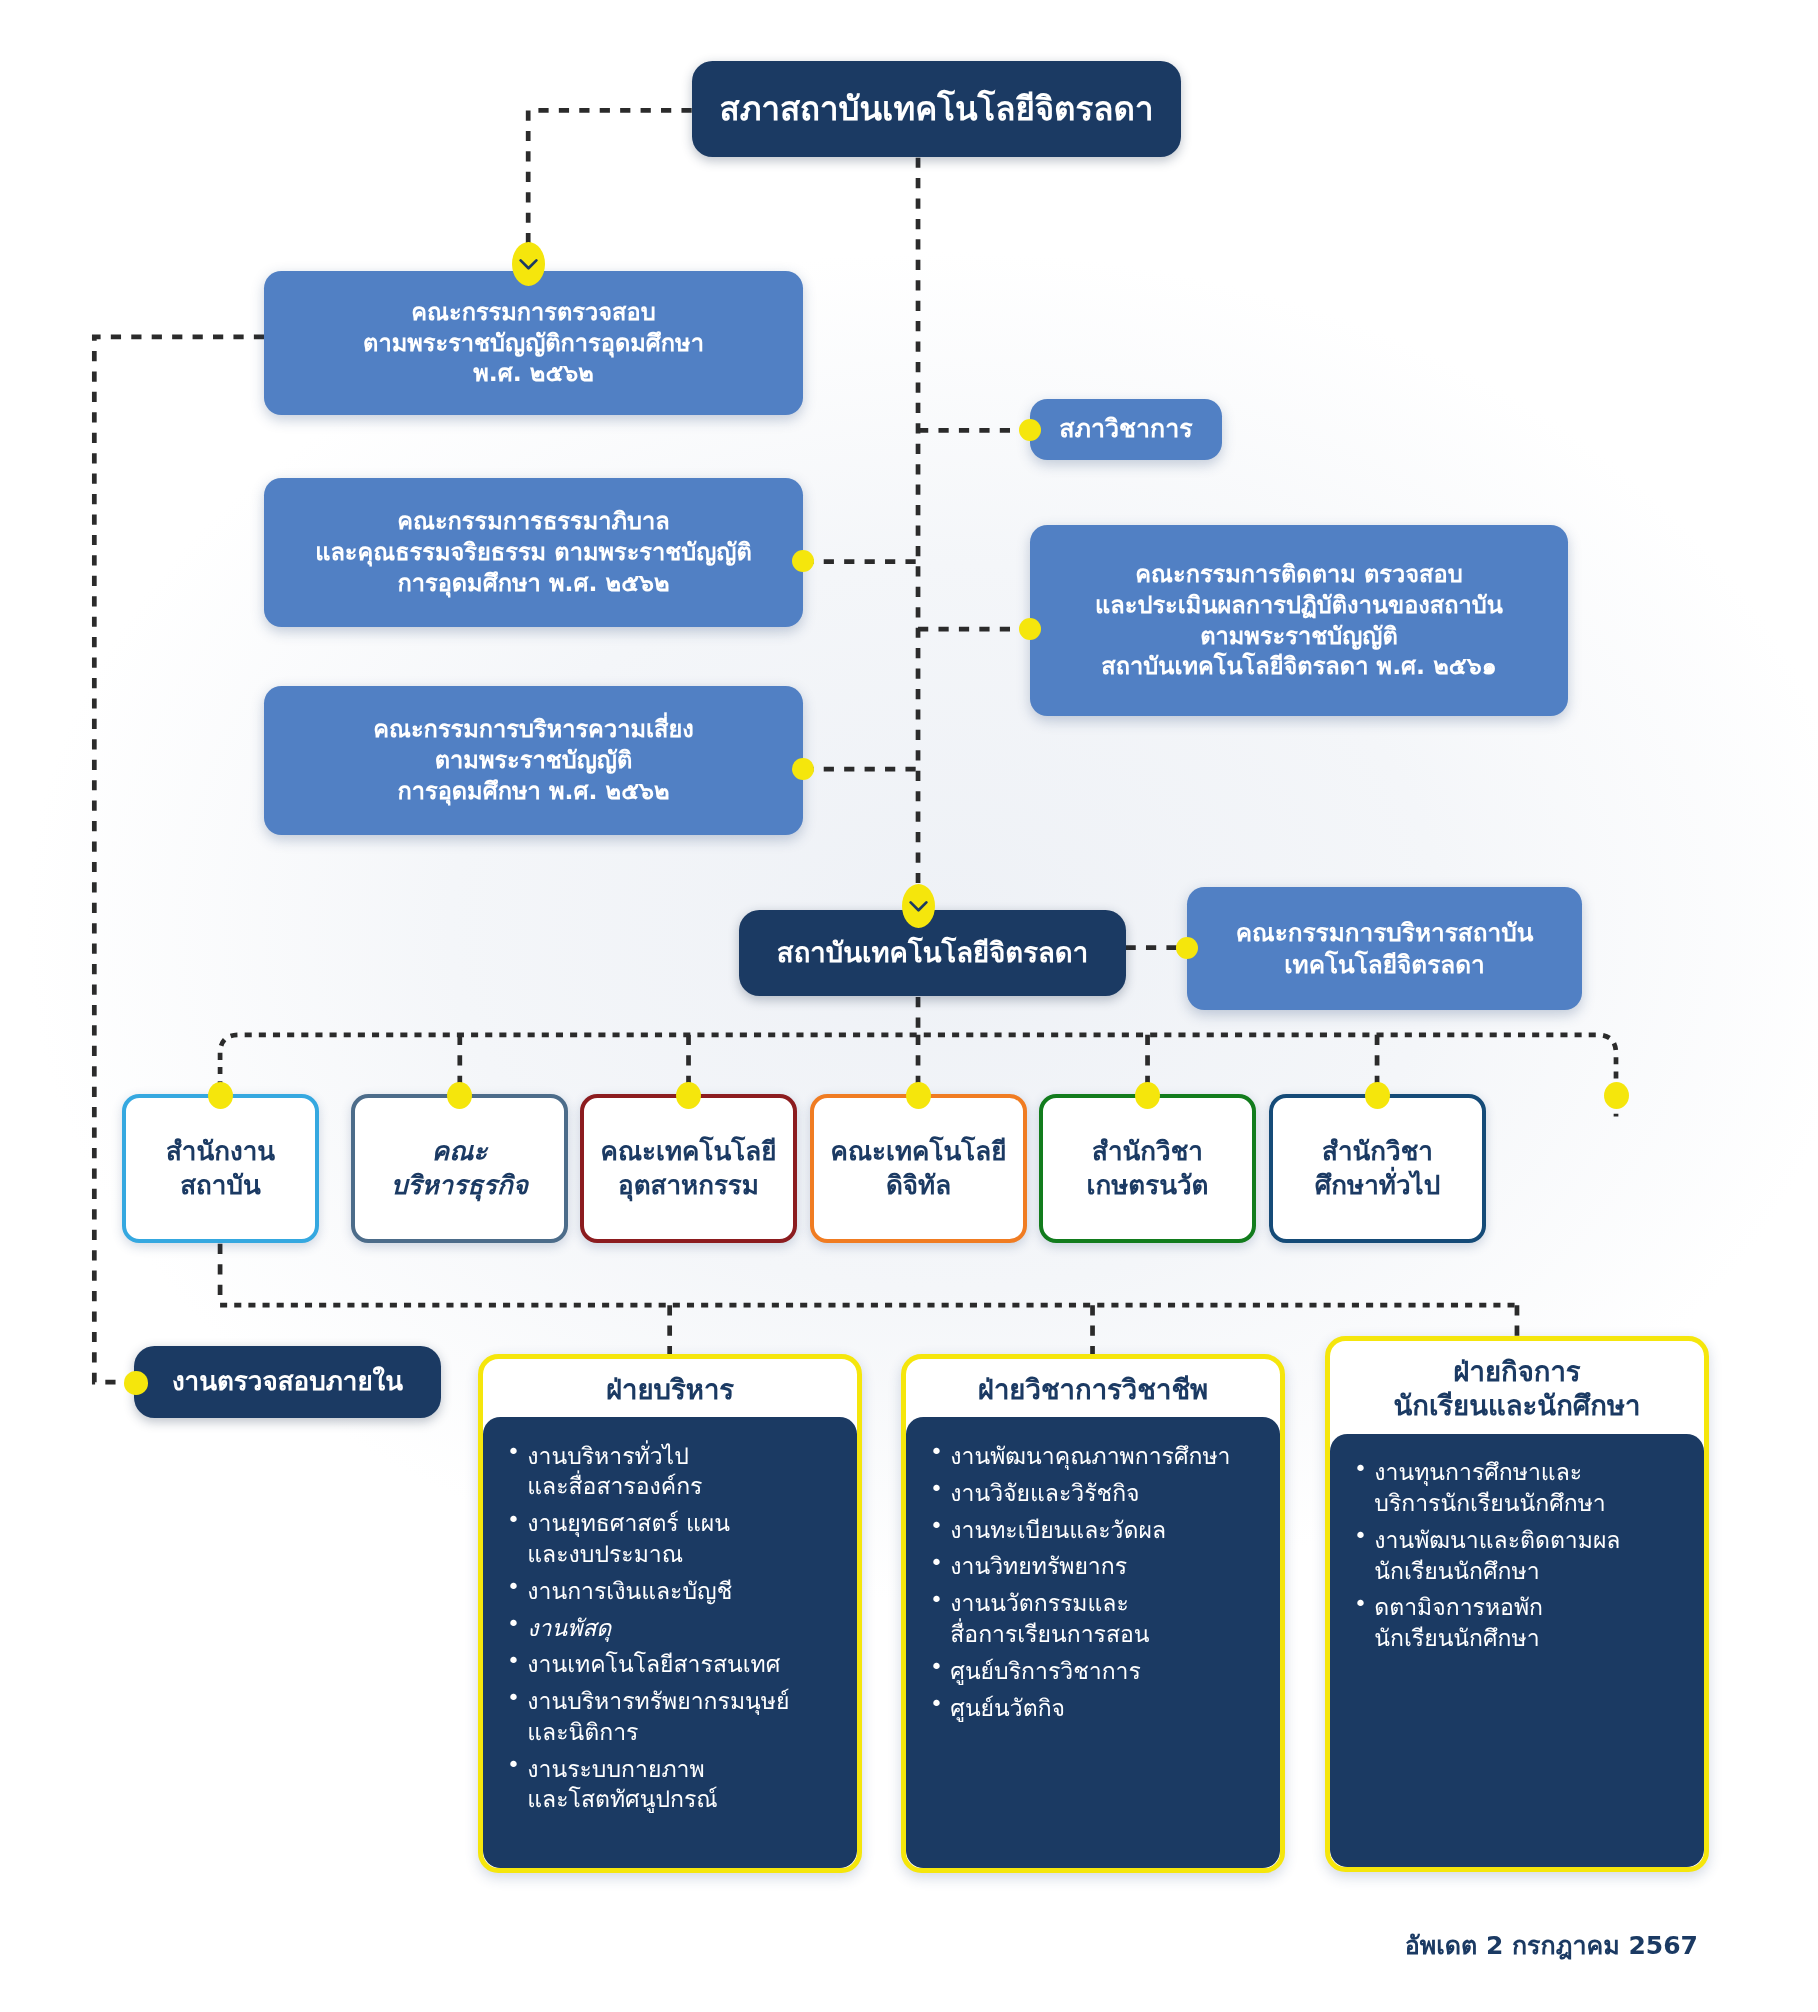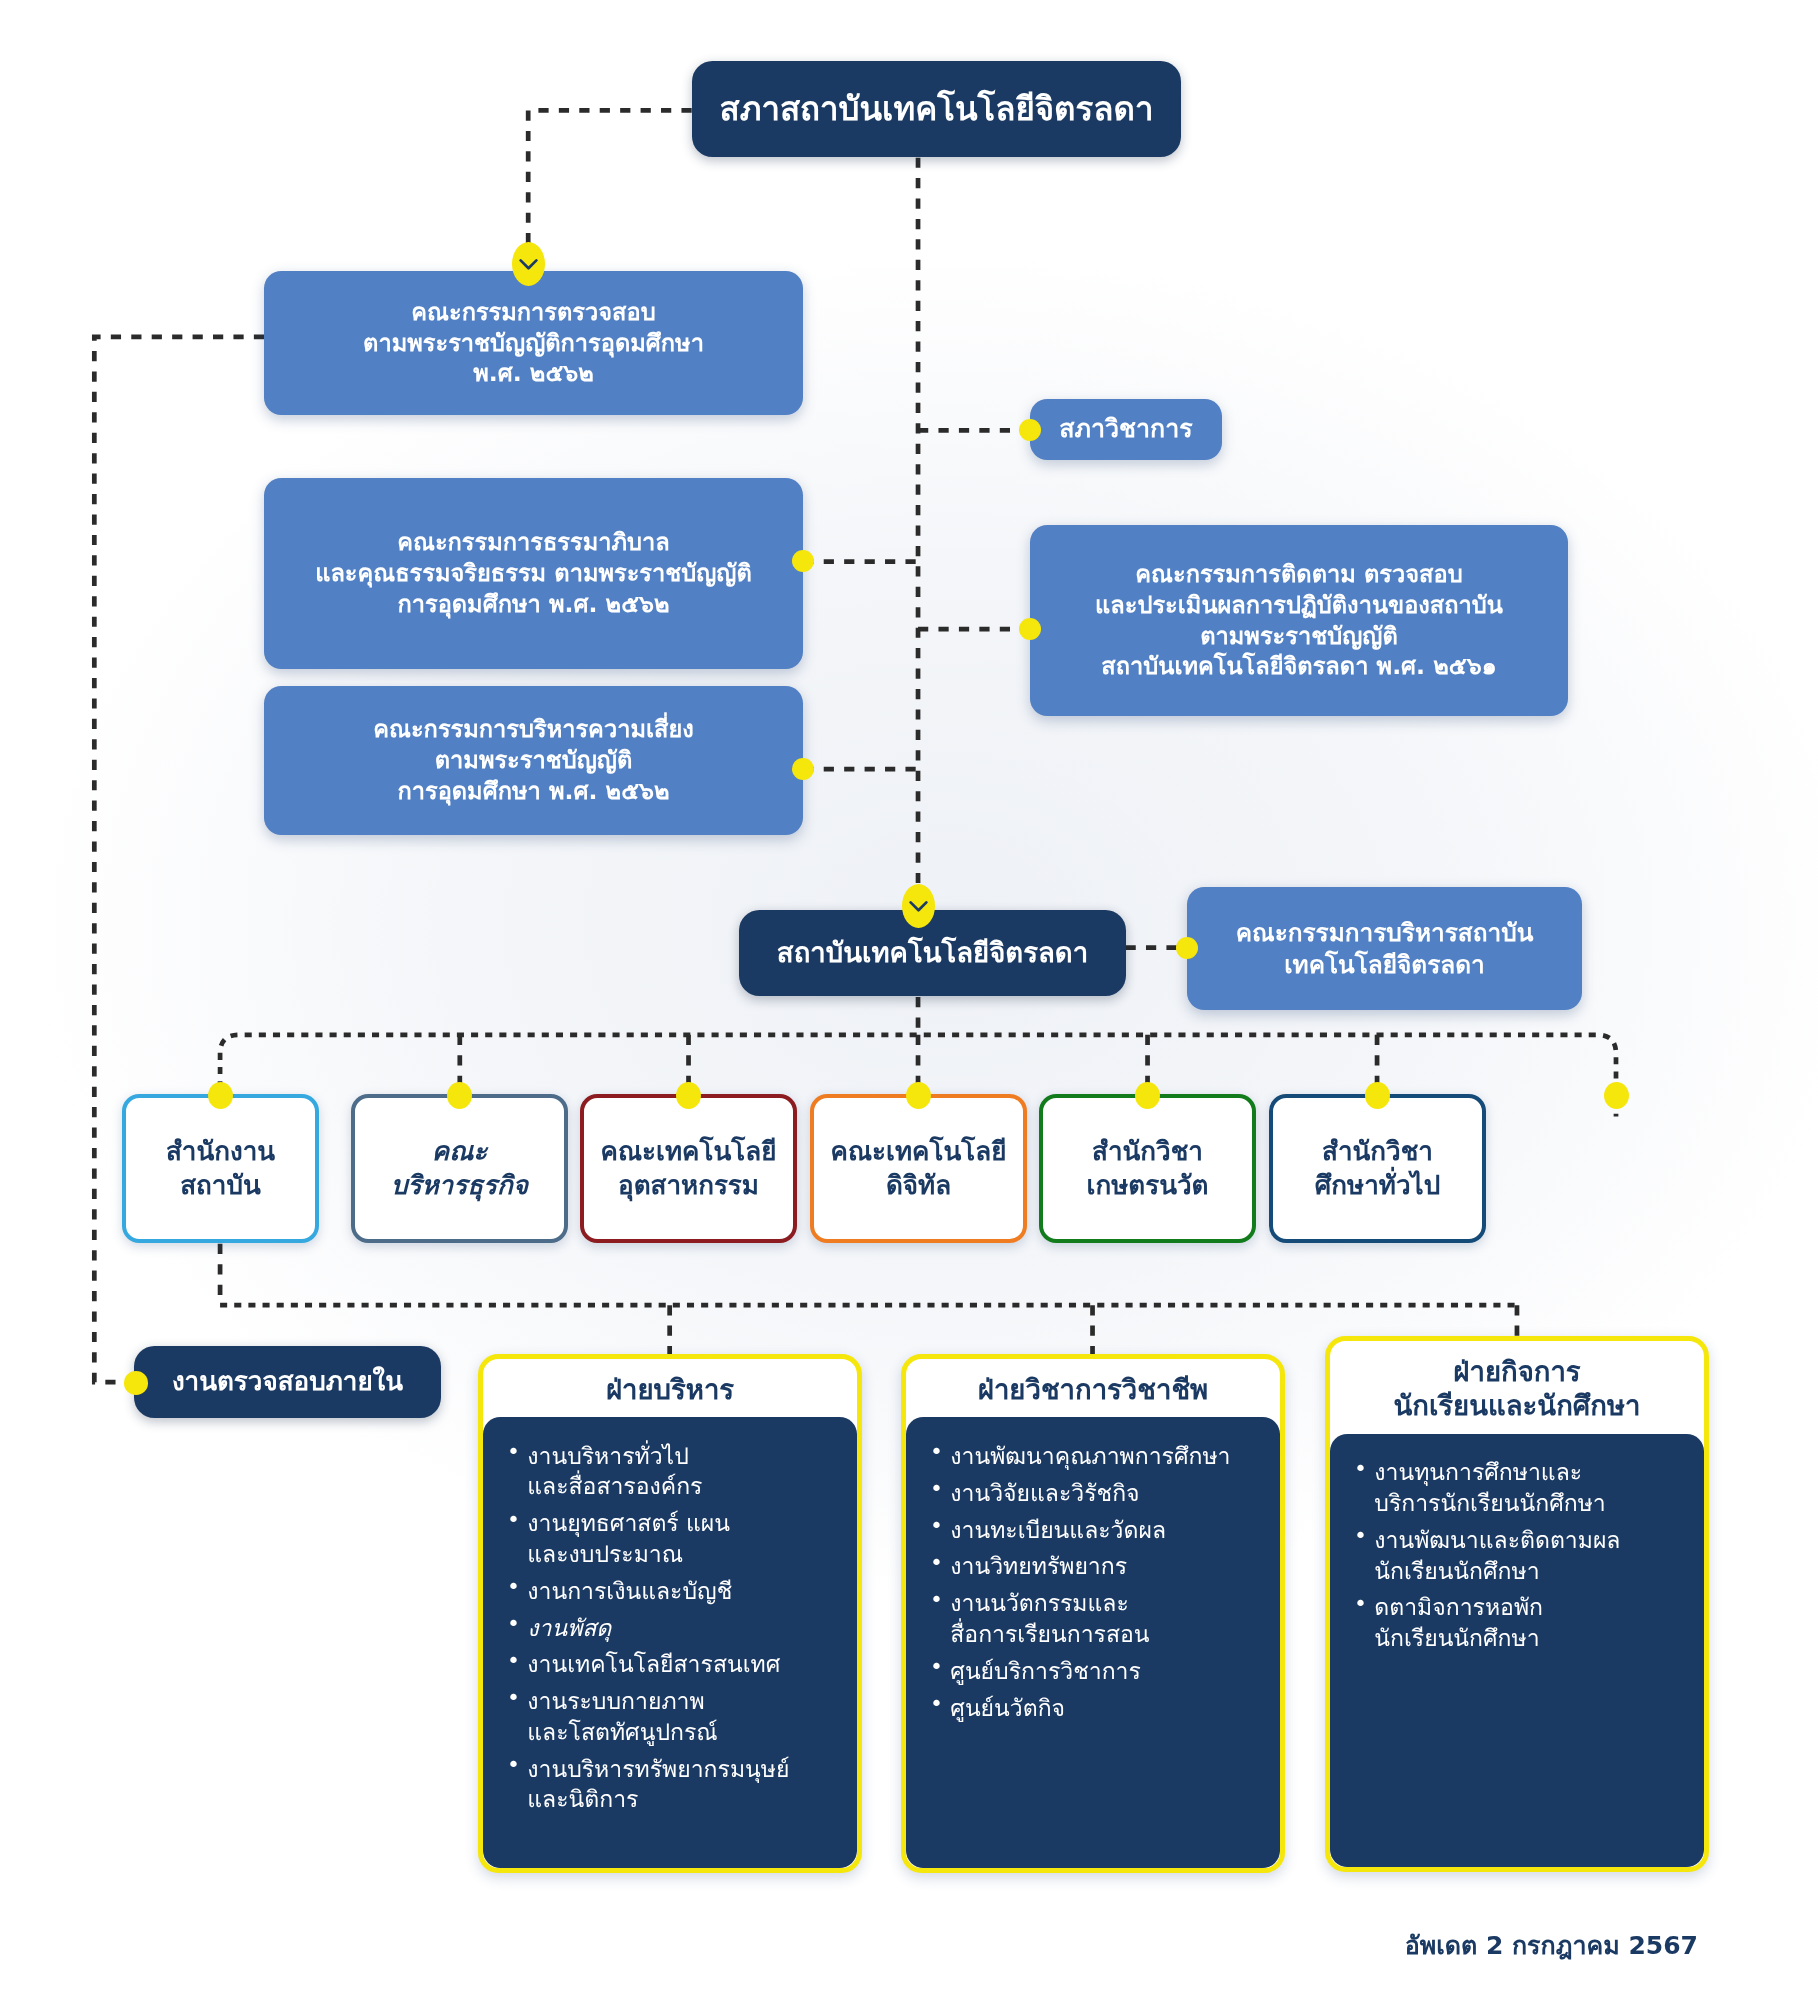--- a/index.html
+++ b/index.html
@@ -190,21 +190,21 @@
       <path d="M2,3 L12,13 L22,3" fill="none" stroke="#1b3a63" stroke-width="3.4" stroke-linecap="round" stroke-linejoin="round"></path>
     </svg>
   </div>
 
   <div class="node box-blue" style="left:264px; top:271px; width:539px; height:144px; font-size:23.6px; padding:0 17.3px;">
     <span style="white-space:pre-line;">คณะกรรมการตรวจสอบ
 ตามพระราชบัญญัติการอุดมศึกษา
 พ.ศ. ๒๕๖๒</span>
   </div>
 
-  <div class="node box-blue" style="left:264px; top:478px; width:539px; height:191px; font-size:23.6px; padding:0 15.7px;">
+  <div class="node box-blue" style="left:264px; top:478px; width:539px; height:149px; font-size:23.6px; padding:0 15.7px;">
     <span style="white-space:pre-line;">คณะกรรมการธรรมาภิบาล
 และคุณธรรมจริยธรรม ตามพระราชบัญญัติ
 การอุดมศึกษา พ.ศ. ๒๕๖๒</span>
   </div>
   <div class="dot" style="left:792px; top:550px; width:22px; height:22px;"></div>
 
   <div class="node box-blue" style="left:264px; top:686px; width:539px; height:149px; font-size:23.6px; padding:0 15.7px;">
     <span style="white-space:pre-line;">คณะกรรมการบริหารความเสี่ยง
 ตามพระราชบัญญัติ
 การอุดมศึกษา พ.ศ. ๒๕๖๒</span>
@@ -287,24 +287,24 @@
     <div class="panel-head" style="font-size:27.5px; white-space:pre-line;">ฝ่ายบริหาร</div>
     <div class="panel-body">
       <ul style="font-size:23px;">
         <li style="white-space:pre-line;">งานบริหารทั่วไป
 และสื่อสารองค์กร</li>
         <li style="white-space:pre-line;">งานยุทธศาสตร์ แผน
 และงบประมาณ</li>
         <li style="white-space:pre-line;">งานการเงินและบัญชี</li>
         <li style="white-space:pre-line;font-style:italic;">งานพัสดุ</li>
         <li style="white-space:pre-line;">งานเทคโนโลยีสารสนเทศ</li>
+        <li style="white-space:pre-line;">งานบริหารทรัพยากรมนุษย์
+และนิติการ</li>
         <li style="white-space:pre-line;">งานระบบกายภาพ
 และโสตทัศนูปกรณ์</li>
-        <li style="white-space:pre-line;">งานบริหารทรัพยากรมนุษย์
-และนิติการ</li>
       </ul>
     </div>
   </div>
 
   <div class="panel" style="left:901px; top:1354px; width:384px; height:519px;">
     <div class="panel-head" style="font-size:27.5px; white-space:pre-line;">ฝ่ายวิชาการวิชาชีพ</div>
     <div class="panel-body">
       <ul style="font-size:23px;">
         <li style="white-space:pre-line;">งานพัฒนาคุณภาพการศึกษา</li>
         <li style="white-space:pre-line;">งานวิจัยและวิรัชกิจ</li>

